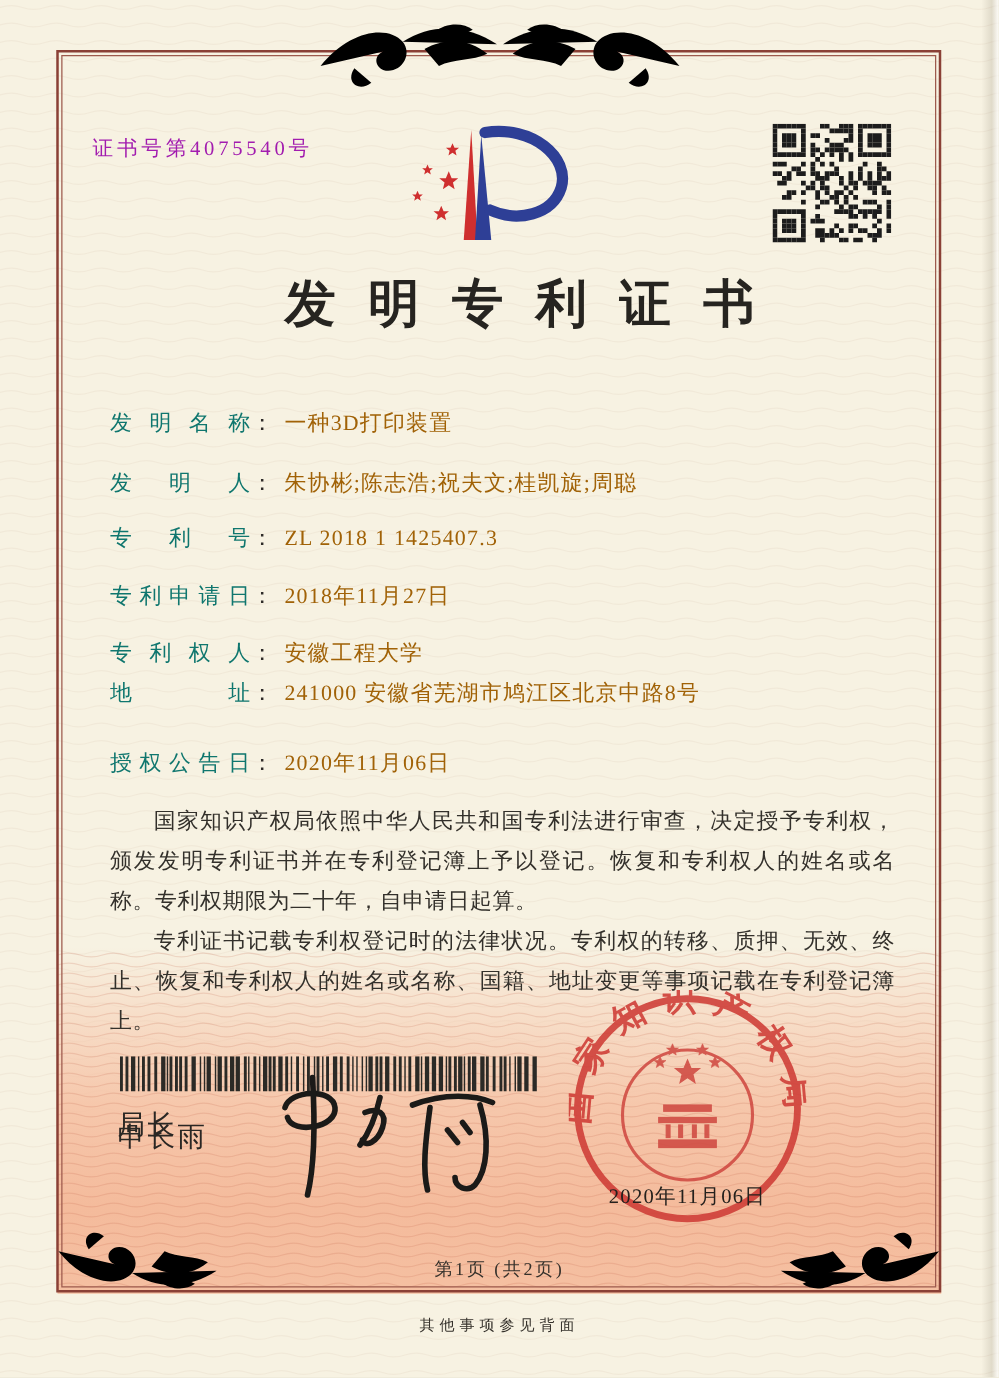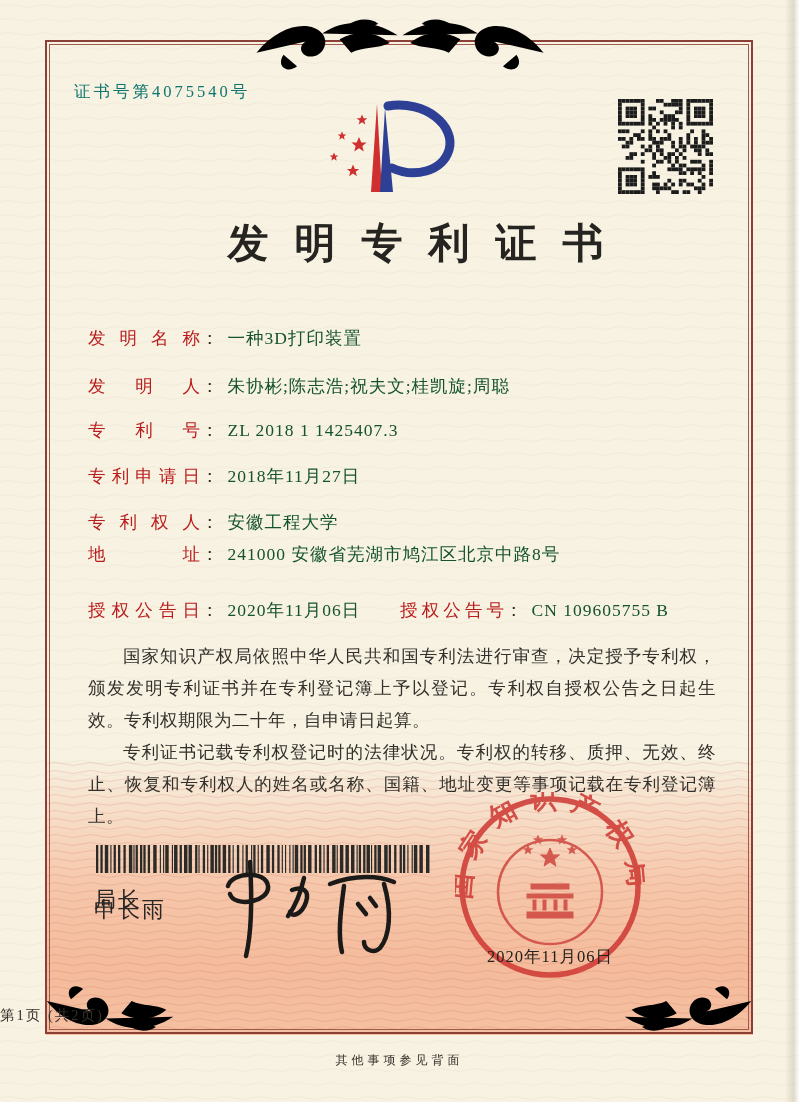--- a/index.html
+++ b/index.html
@@ -23,54 +23,54 @@
   #band-waves{position:absolute;left:0;top:0;}
   #band-waves path{fill:none;stroke:rgba(198,104,78,.20);stroke-width:1;}
   .frame{
     position:absolute;left:45px;top:40px;width:708px;height:994px;z-index:2;
     border:2.5px solid #8a4036; box-sizing:border-box; pointer-events:none;
   }
   .frame::before{
     content:""; position:absolute; inset:2px; border:1.5px solid #9d5a4d;
   }
   .orn{position:absolute;z-index:3;}
-  .cert-no{position:absolute;left:74px;top:81px;z-index:3;font-size:16.5px;letter-spacing:3px;color:#0f766e;}
+  .cert-no{position:absolute;left:74px;top:108px;z-index:3;font-size:16.5px;letter-spacing:3px;color:#a21caf;}
   .logo{position:absolute;left:322px;top:90px;z-index:3;}
   .qr{position:absolute;left:618px;top:99px;z-index:3;}
   .title{
     position:absolute;left:16px;top:216px;width:100%;z-index:3;text-align:center;
     font-size:41px;font-weight:700;letter-spacing:26px;text-indent:26px;color:#262420;
   }
   .frow{position:absolute;left:88px;width:640px;z-index:3;font-size:17.5px;}
   .flabel{
     display:inline-block;width:112px;vertical-align:top;
     text-align:justify;text-align-last:justify;-moz-text-align-last:justify;
-    color:#b91c1c;
+    color:#0f766e;
   }
   .fcolon{display:inline-block;margin-left:1px;}
-  .fvalue{margin-left:9px;letter-spacing:1px;color:#14532d;}
+  .fvalue{margin-left:9px;letter-spacing:1px;color:#a16207;}
   .fpair2{position:absolute;left:312px;top:0;white-space:nowrap;}
   .fpair2 .flabel{width:104px;}
   .body-text{
     position:absolute;left:88px;top:640px;width:628px;z-index:3;
     font-size:17.5px;line-height:32px;text-align:justify;color:#33302b;letter-spacing:.5px;
   }
   .body-text p{margin:0;text-indent:2em;}
   .barcode{position:absolute;left:94px;top:845px;z-index:3;}
   .director{position:absolute;left:94px;z-index:4;font-size:22px;letter-spacing:2px;color:#2a2724;}
   .director.t1{top:885px;}
   .director.t2{top:895px;}
   .signature{position:absolute;left:212px;top:856px;z-index:4;}
   .signature path{fill:none;stroke:#1b1a18;stroke-width:4.5;stroke-linecap:round;stroke-linejoin:round;}
   .seal{position:absolute;left:455px;top:792px;z-index:3;opacity:.88;}
   .seal-date{
     position:absolute;left:452px;top:946px;width:196px;z-index:4;text-align:center;
     font-size:16.5px;letter-spacing:1px;color:#24211d;
   }
-  .page-info{position:absolute;left:0;top:1006px;width:100%;z-index:3;text-align:left;font-size:14.5px;letter-spacing:2px;color:#35312b;}
+  .page-info{position:absolute;left:0;top:1006px;width:100%;z-index:3;text-align:center;font-size:14.5px;letter-spacing:2px;color:#35312b;}
   .back-note{position:absolute;left:0;top:1052px;width:100%;z-index:3;text-align:center;font-size:12px;letter-spacing:4px;color:#35312b;}
   .edge{position:absolute;right:0;top:0;width:14px;height:100%;z-index:5;background:linear-gradient(90deg,rgba(0,0,0,0),rgba(120,110,90,.18) 60%,rgba(255,255,255,.8));}
 </style>
 </head>
 <body>
 
 <div class="page">
 
   <svg id="page-waves" width="799" height="1102">
       <path d="M0 6 q 9 -3 18 0 q 9 3 18 0 q 9 -3 18 0 q 9 3 18 0 q 9 -3 18 0 q 9 3 18 0 q 9 -3 18 0 q 9 3 18 0 q 9 -3 18 0 q 9 3 18 0 q 9 -3 18 0 q 9 3 18 0 q 9 -3 18 0 q 9 3 18 0 q 9 -3 18 0 q 9 3 18 0 q 9 -3 18 0 q 9 3 18 0 q 9 -3 18 0 q 9 3 18 0 q 9 -3 18 0 q 9 3 18 0 q 9 -3 18 0 q 9 3 18 0 q 9 -3 18 0 q 9 3 18 0 q 9 -3 18 0 q 9 3 18 0 q 9 -3 18 0 q 9 3 18 0 q 9 -3 18 0 q 9 3 18 0 q 9 -3 18 0 q 9 3 18 0 q 9 -3 18 0 q 9 3 18 0 q 9 -3 18 0 q 9 3 18 0 q 9 -3 18 0 q 9 3 18 0 q 9 -3 18 0 q 9 3 18 0 q 9 -3 18 0 q 9 3 18 0 q 9 -3 18 0 q 9 3 18 0"></path>
@@ -531,27 +531,24 @@
     <span class="flabel">专利申请日</span><span class="fcolon">：</span><span class="fvalue">2018年11月27日</span>
   </div>
   <div class="frow" style="top:510px">
     <span class="flabel">专利权人</span><span class="fcolon">：</span><span class="fvalue">安徽工程大学</span>
   </div>
   <div class="frow" style="top:542px">
     <span class="flabel">地址</span><span class="fcolon">：</span><span class="fvalue">241000 安徽省芜湖市鸠江区北京中路8号</span>
   </div>
   <div class="frow" style="top:598px;position:absolute">
     <span class="flabel">授权公告日</span><span class="fcolon">：</span><span class="fvalue">2020年11月06日</span>
-    <span class="fpair2">
-      <span class="flabel">授权公告号</span><span class="fcolon">：</span><span class="fvalue">CN 109605755 B</span>
-    </span>
   </div>
 
   <div class="body-text">
-    <p>国家知识产权局依照中华人民共和国专利法进行审查，决定授予专利权，颁发发明专利证书并在专利登记簿上予以登记。专利权自授权公告之日起生效。专利权期限为二十年，自申请日起算。</p>
+    <p>国家知识产权局依照中华人民共和国专利法进行审查，决定授予专利权，颁发发明专利证书并在专利登记簿上予以登记。恢复和专利权人的姓名或名称。专利权期限为二十年，自申请日起算。</p>
     <p>专利证书记载专利权登记时的法律状况。专利权的转移、质押、无效、终止、恢复和专利权人的姓名或名称、国籍、地址变更等事项记载在专利登记簿上。</p>
   </div>
 
   <svg class="barcode" id="barcode-svg" width="340" height="30" viewBox="0 0 340 30">
       <rect x="2.00" y="0" width="2.30" height="28" fill="#2b2a26"></rect>
       <rect x="6.40" y="0" width="2.30" height="28" fill="#2b2a26"></rect>
       <rect x="10.80" y="0" width="3.45" height="28" fill="#2b2a26"></rect>
       <rect x="16.35" y="0" width="1.15" height="28" fill="#2b2a26"></rect>
       <rect x="19.60" y="0" width="2.30" height="28" fill="#2b2a26"></rect>
       <rect x="24.00" y="0" width="2.30" height="28" fill="#2b2a26"></rect>

